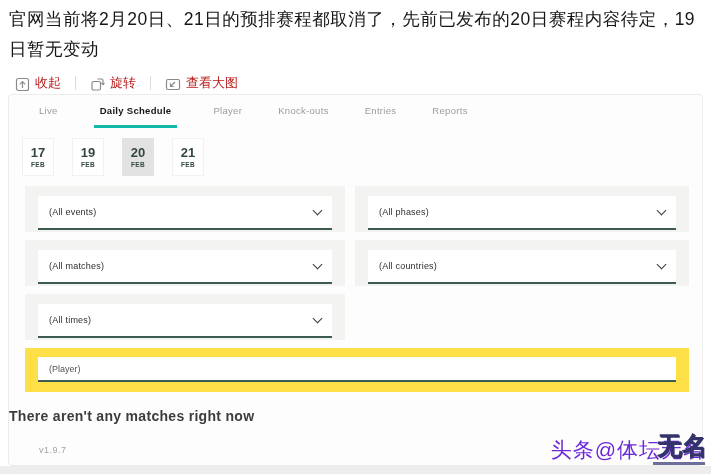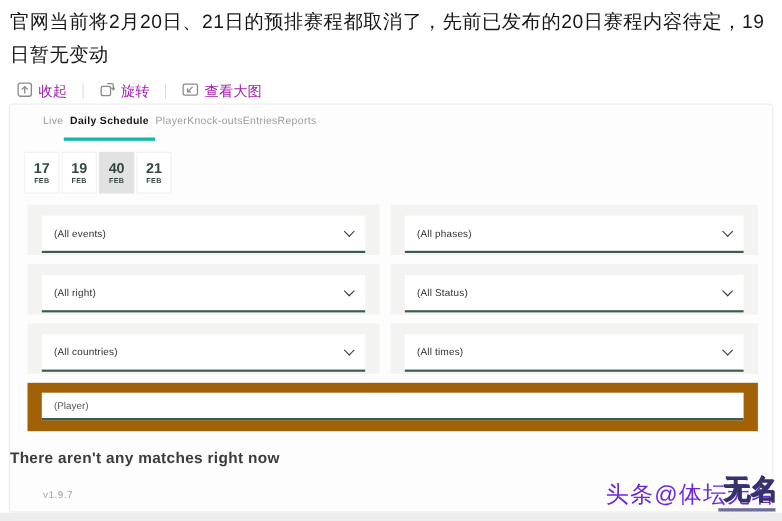--- a/index.html
+++ b/index.html
@@ -8,37 +8,37 @@
   .page { position:relative; width:711px; height:474px; background:#fff; overflow:hidden; }
 
   
   .headline {
     position:absolute; top:4px; left:9px; right:8px;
     font-size:17.5px; line-height:30px; color:#161616; letter-spacing:0.5px;
   }
 
   
   .toolbar { position:absolute; top:73px; left:15px; display:flex; align-items:center; height:20px; }
-  .tool-btn { display:flex; align-items:flex-start; gap:5px; color:#a21caf; font-size:13px; cursor:pointer; }
+  .tool-btn { display:flex; align-items:flex-end; gap:5px; color:#b91c1c; font-size:13px; cursor:pointer; }
   .tool-btn svg { display:block; }
   .tool-divider { width:1px; height:14px; background:#dcdcdc; margin:0 14px; }
 
   
   .card {
     position:absolute; left:8px; top:94px; width:695px; height:372px;
     background:#fdfdfd; border:1px solid #ececec; border-radius:4px;
   }
 
   
-  .tabs { position:absolute; top:10px; left:30px; display:flex; align-items:flex-start; }
+  .tabs { position:absolute; top:10px; left:30px; display:flex; gap:36px; align-items:flex-start; }
   .tab { font-size:9.5px; color:#9b9b9b; letter-spacing:0.3px; padding-bottom:9px; cursor:pointer; white-space:nowrap; }
   .tab.active { color:#161616; font-weight:700; border-bottom:3px solid #14b8a6; padding-left:6px; padding-right:6px; }
 
   
-  .dates { position:absolute; top:44px; left:14px; display:flex; gap:4px; }
+  .dates { position:absolute; top:44px; left:14px; display:flex; gap:20px; }
   .date-pill {
     width:30px; height:36px; background:#fff; box-shadow:0 0 0 1px #f1f1f1;
     display:flex; flex-direction:column; align-items:center; justify-content:center;
     color:#33473f; cursor:pointer;
   }
   .date-pill.selected { background:#e2e2e2; box-shadow:0 0 0 1px #e2e2e2; }
   .date-day { font-size:13px; font-weight:600; line-height:13px; }
   .date-month { font-size:6.5px; font-weight:600; letter-spacing:0.3px; margin-top:2px; }
 
   
@@ -49,21 +49,21 @@
   .filter-panel { height:46px; background:#f3f3f1; padding:10px 13px 8px 13px; }
   .select-box {
     height:26px; background:#fff; border-bottom:2px solid #3c5c4f;
     display:flex; align-items:center; justify-content:space-between;
     padding:16px 11px; cursor:pointer;
   }
   .select-label { font-size:9px; color:#2e2e2e; letter-spacing:0.2px; }
   .chev { width:7px; height:7px; border-right:1.6px solid #3a3a3a; border-bottom:1.6px solid #3a3a3a; transform:rotate(45deg); margin-top:-4px; }
 
   
-  .player-panel { position:absolute; top:253px; left:16px; width:664px; height:44px; background:#a16207; padding:9px 13px 8px 13px; }
+  .player-panel { position:absolute; top:253px; left:16px; width:664px; height:44px; background:#fde047; padding:9px 13px 8px 13px; }
   .player-input {
     width:100%; height:25px; background:#fff; border:none; border-bottom:2px solid #3c5c4f;
     font-family:"Liberation Sans","DejaVu Sans",sans-serif; font-size:9px; color:#444; padding:0 11px; outline:none;
   }
   .player-input::placeholder { color:#555; opacity:1; }
 
   
   .empty-msg { position:absolute; top:313px; left:0; width:100%; text-align:left; font-size:14px; font-weight:700; color:#3c3c3c; letter-spacing:0.3px; }
 
   
@@ -138,21 +138,21 @@
     <div class="dates">
       <div class="date-pill">
         <span class="date-day">17</span>
         <span class="date-month">FEB</span>
       </div>
       <div class="date-pill">
         <span class="date-day">19</span>
         <span class="date-month">FEB</span>
       </div>
       <div class="date-pill selected">
-        <span class="date-day">40</span>
+        <span class="date-day">20</span>
         <span class="date-month">FEB</span>
       </div>
       <div class="date-pill">
         <span class="date-day">21</span>
         <span class="date-month">FEB</span>
       </div>
     </div>
 
     <div class="filter-grid">
       <div class="filter-panel">
@@ -162,27 +162,21 @@
         </div>
       </div>
       <div class="filter-panel">
         <div class="select-box">
           <span class="select-label">(All phases)</span>
           <span class="chev"></span>
         </div>
       </div>
       <div class="filter-panel">
         <div class="select-box">
-          <span class="select-label">(All right)</span>
-          <span class="chev"></span>
-        </div>
-      </div>
-      <div class="filter-panel">
-        <div class="select-box">
-          <span class="select-label">(All Status)</span>
+          <span class="select-label">(All matches)</span>
           <span class="chev"></span>
         </div>
       </div>
       <div class="filter-panel">
         <div class="select-box">
           <span class="select-label">(All countries)</span>
           <span class="chev"></span>
         </div>
       </div>
       <div class="filter-panel">

